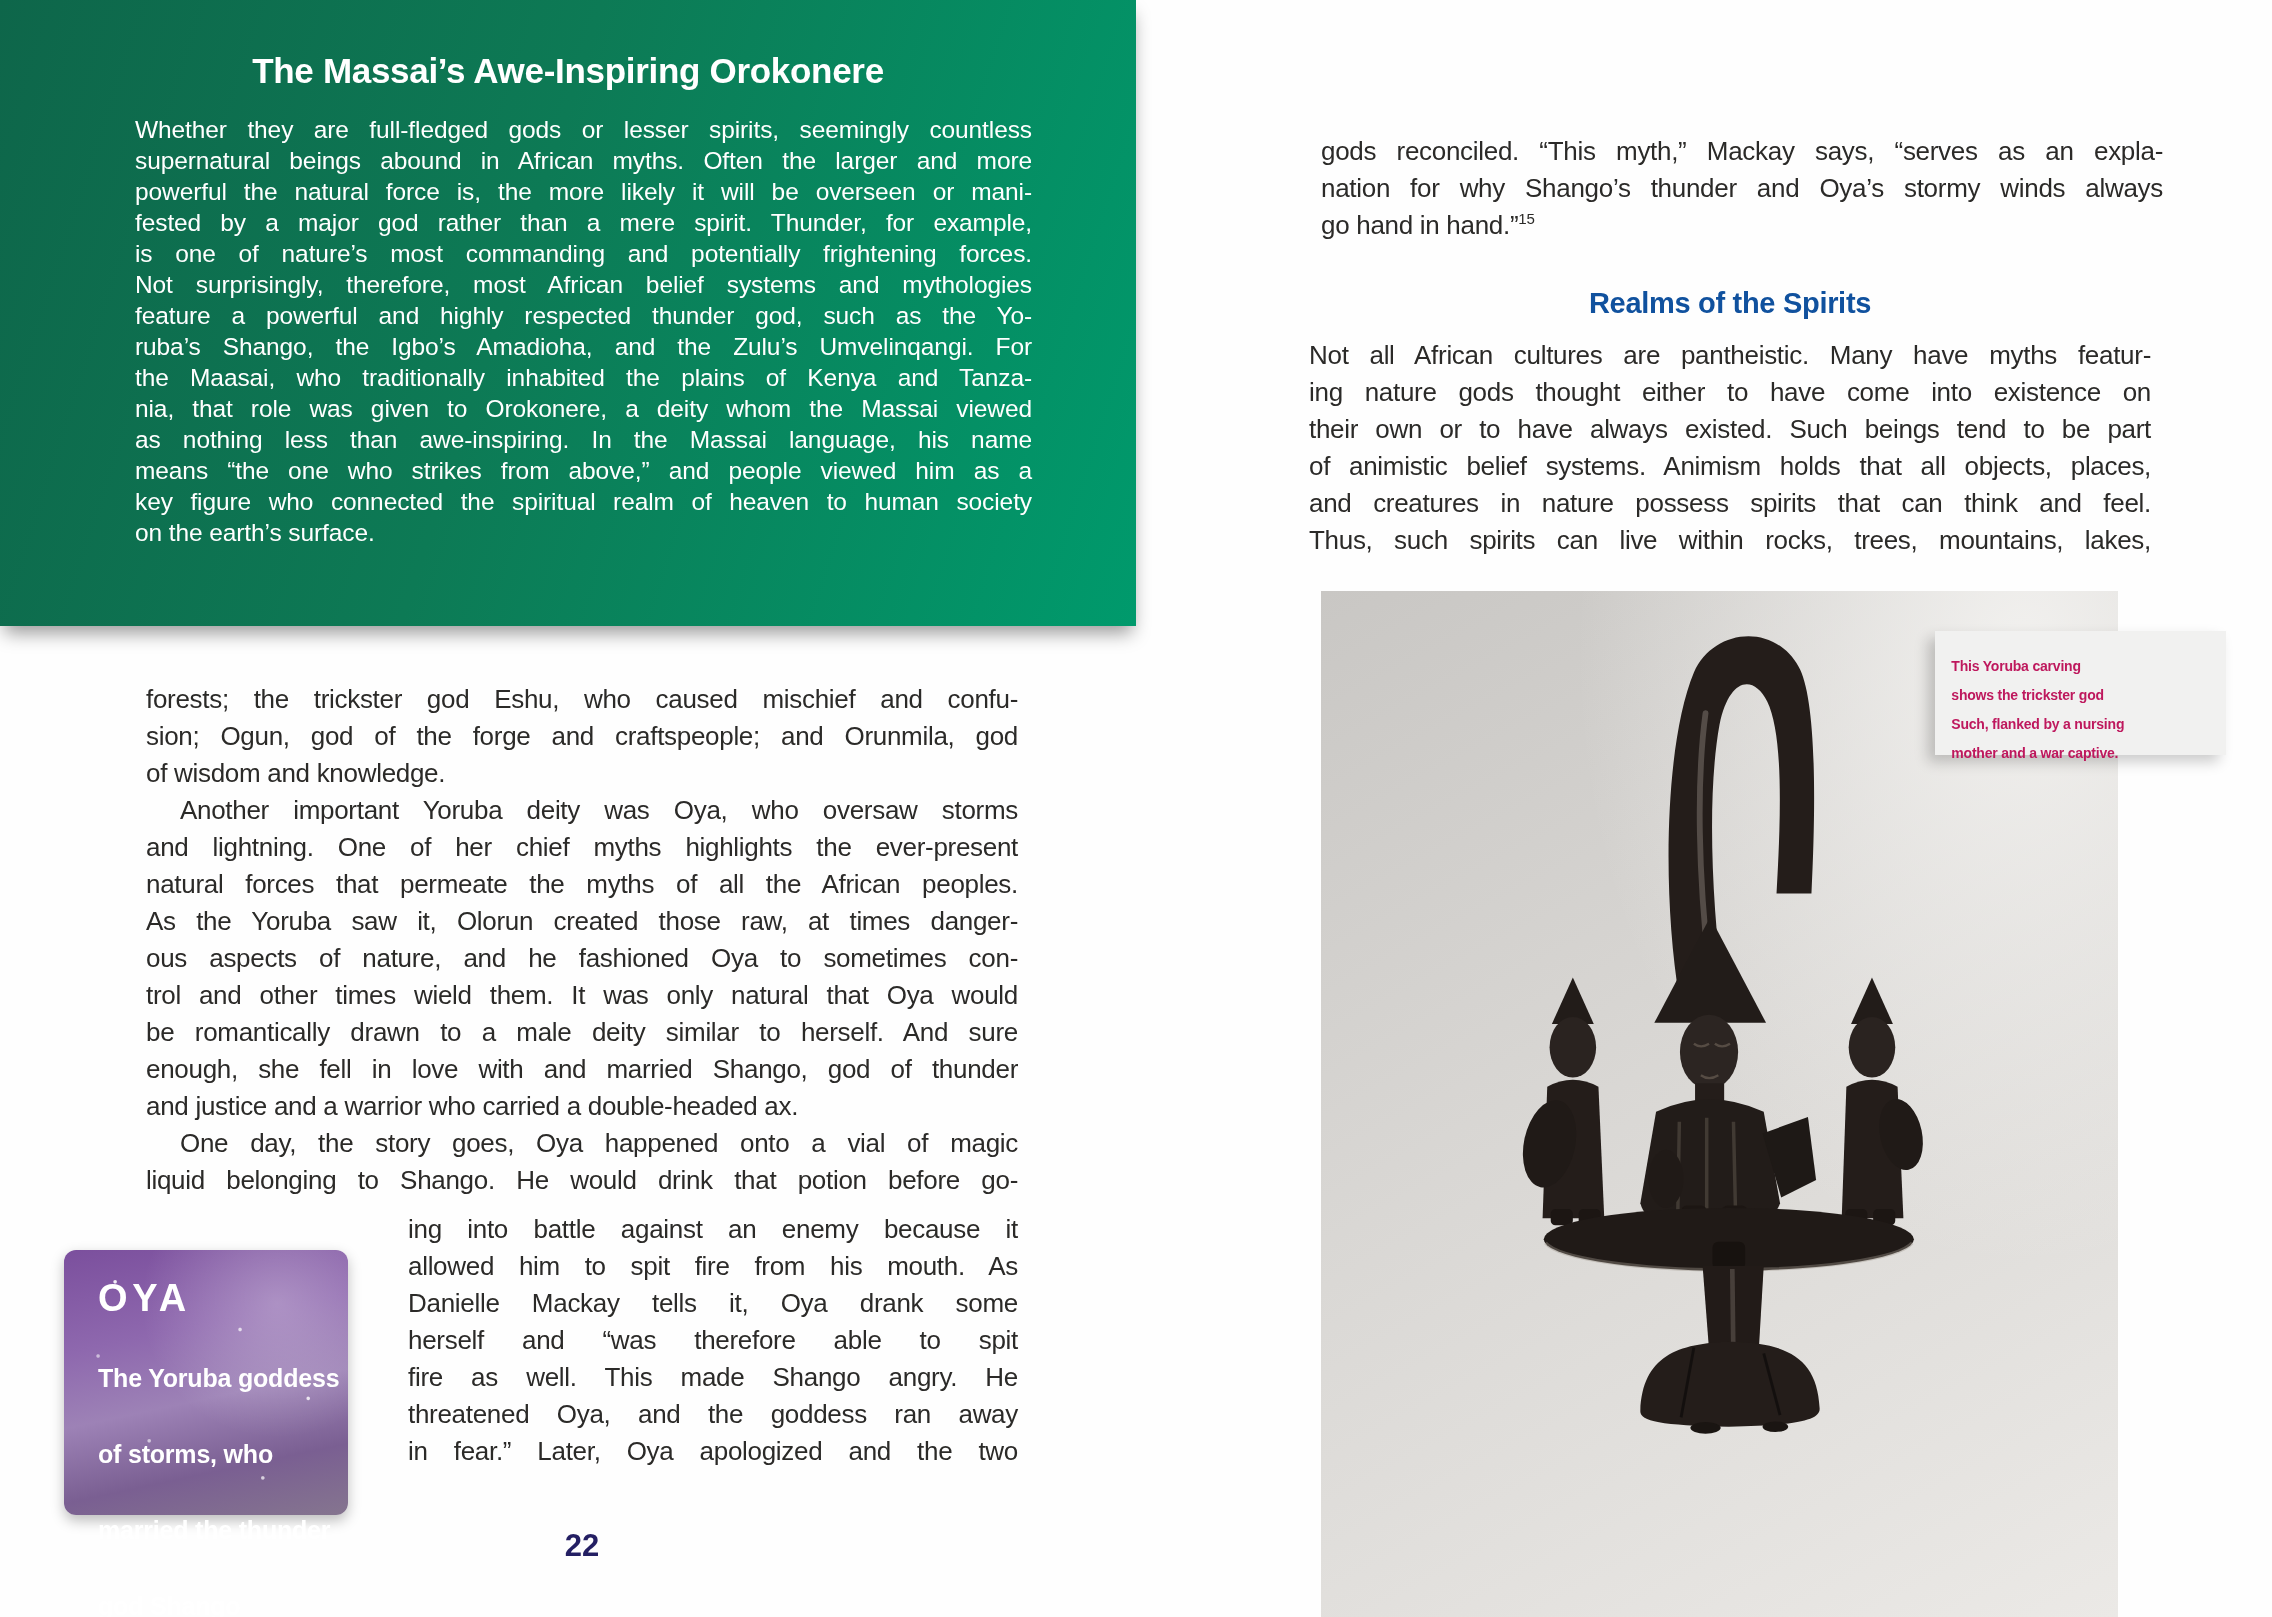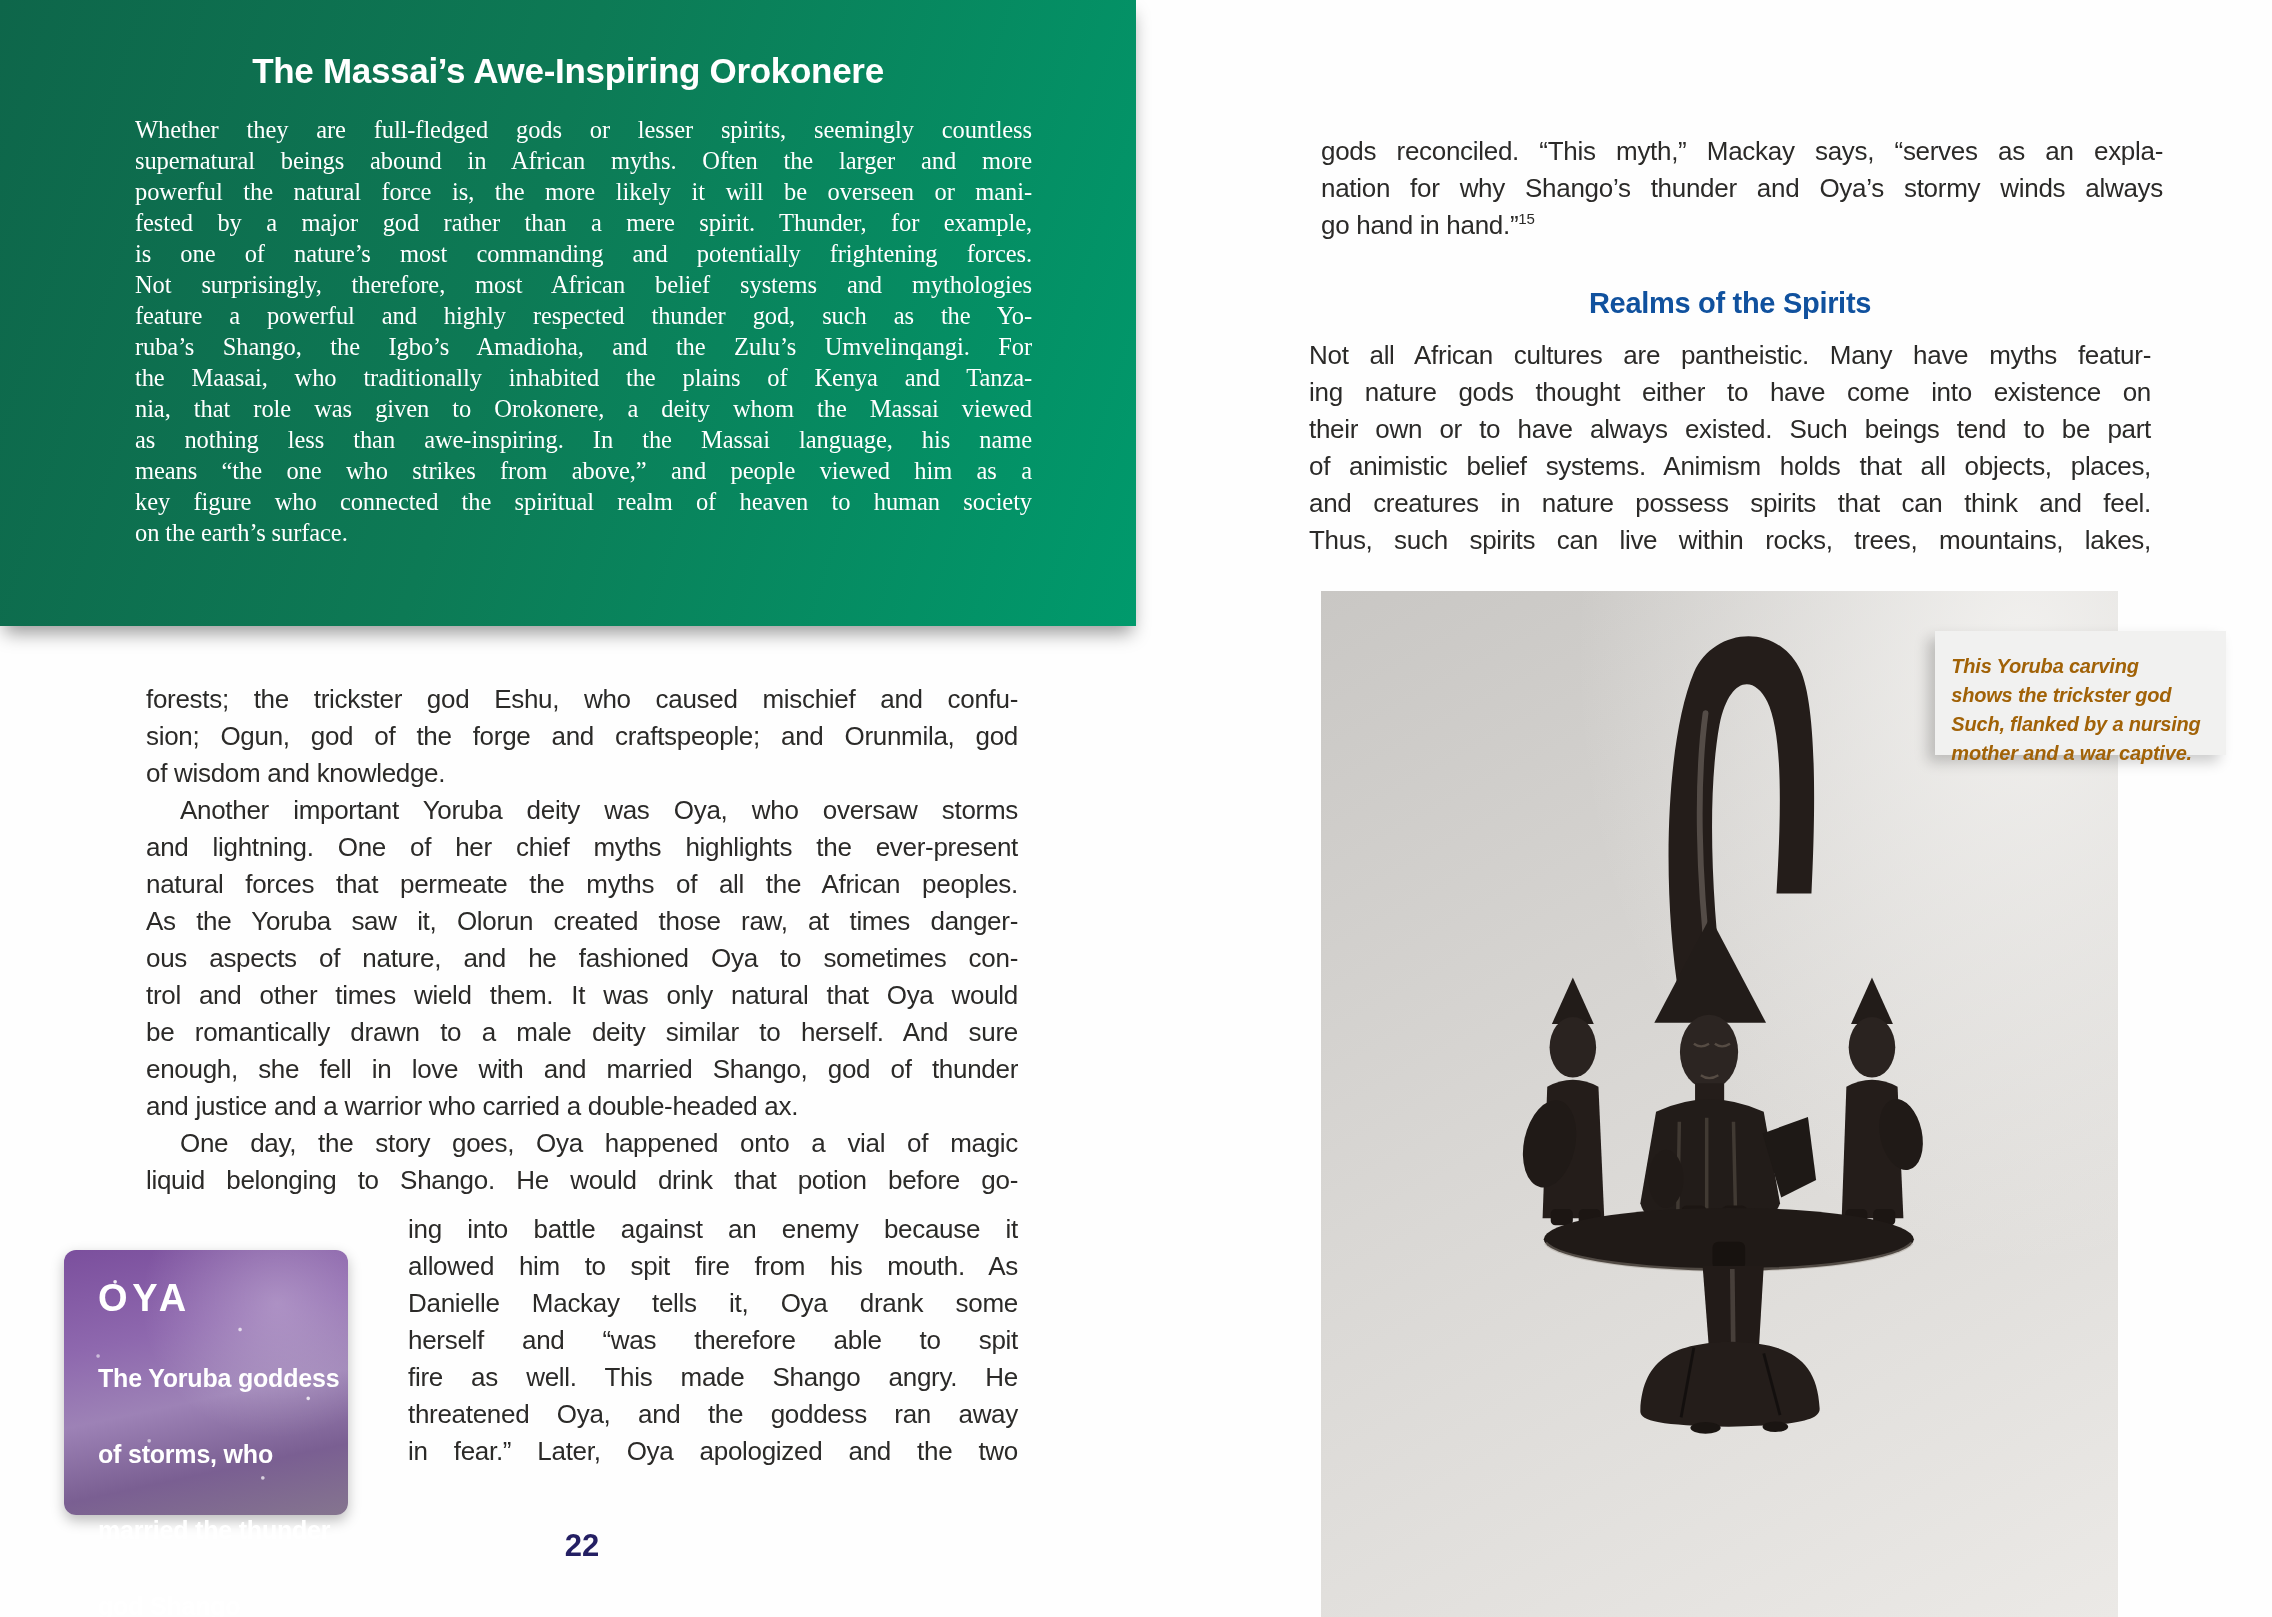--- a/index.html
+++ b/index.html
@@ -4,21 +4,21 @@
 <style>
   html,body{margin:0;padding:0;background:#ffffff;}
   .spread{position:relative;width:2273px;height:1617px;background:#fefefe;overflow:hidden;
           font-family:"Liberation Sans","DejaVu Sans",sans-serif;}
   
   .feature-box{position:absolute;left:0;top:0;width:1136px;height:626px;
       background:linear-gradient(108deg,#0e664a 0%,#0d7a55 45%,#009a6c 100%);
       box-shadow:0 10.5px 17.5px -3.5px rgba(0,0,0,.40);}
   .feature-title{margin:51px 105px 0;text-align:center;font-size:35px;font-weight:700;
       color:#ffffff;letter-spacing:-0.3px;}
-  .feature-lines{margin:23px 104px 0 135px;font-family:Liberation Serif, serif;}
+  .feature-lines{margin:23px 104px 0 135px;}
   .gline{font-size:24.5px;line-height:31px;color:#ffffff;letter-spacing:-0.1px;}
   .jline{text-align:justify;text-align-last:justify;}
   .jline.par-end{text-align-last:left;}
   .jline.indent{text-indent:34px;}
   .body-wide{position:absolute;left:146px;top:681px;width:872px;}
   .bline{font-size:26px;line-height:37px;color:#2b2a28;letter-spacing:-0.3px;}
   .body-narrow{position:absolute;left:408px;top:1211px;width:610px;}
   .oya-box{position:absolute;left:64px;top:1250px;width:284px;height:265px;border-radius:12px;
       box-shadow:0 5.8px 13px rgba(0,0,0,.25);
       background-image:
@@ -41,21 +41,21 @@
       font-size:29px;font-weight:700;color:#10519e;letter-spacing:-0.3px;}
   .para2{position:absolute;left:1309px;top:337px;width:842px;}
   .photo{position:absolute;left:1321px;top:591px;width:797px;height:1026px;margin:0;
       background:
         radial-gradient(ellipse at 88% 6%, rgba(245,244,242,.9) 0%, rgba(245,244,242,0) 45%),
         linear-gradient(152deg,#c9c7c4 0%,#d9d7d4 45%,#ebe9e6 100%);}
   .photo svg{position:absolute;left:0;top:0;}
   .caption-box{position:absolute;left:1935px;top:631px;width:291px;height:124px;
       background:#f1f1f0;box-shadow:-7px 7px 13px rgba(0,0,0,.20);
       padding:21px 16.3px;box-sizing:border-box;margin:0;}
-  .cap-line{font-size:20px;line-height:29px;font-weight:700;font-style:italic;color:#a16207;letter-spacing:-0.2px;}
+  .cap-line{font-size:14px;line-height:29px;font-weight:700;color:#be185d;letter-spacing:-0.2px;}
 </style>
 </head>
 <body>
 
 <div class="spread">
 
   <section>
 
     <div class="feature-box">
       <h2 class="feature-title">The Massai’s Awe-Inspiring Orokonere</h2>

